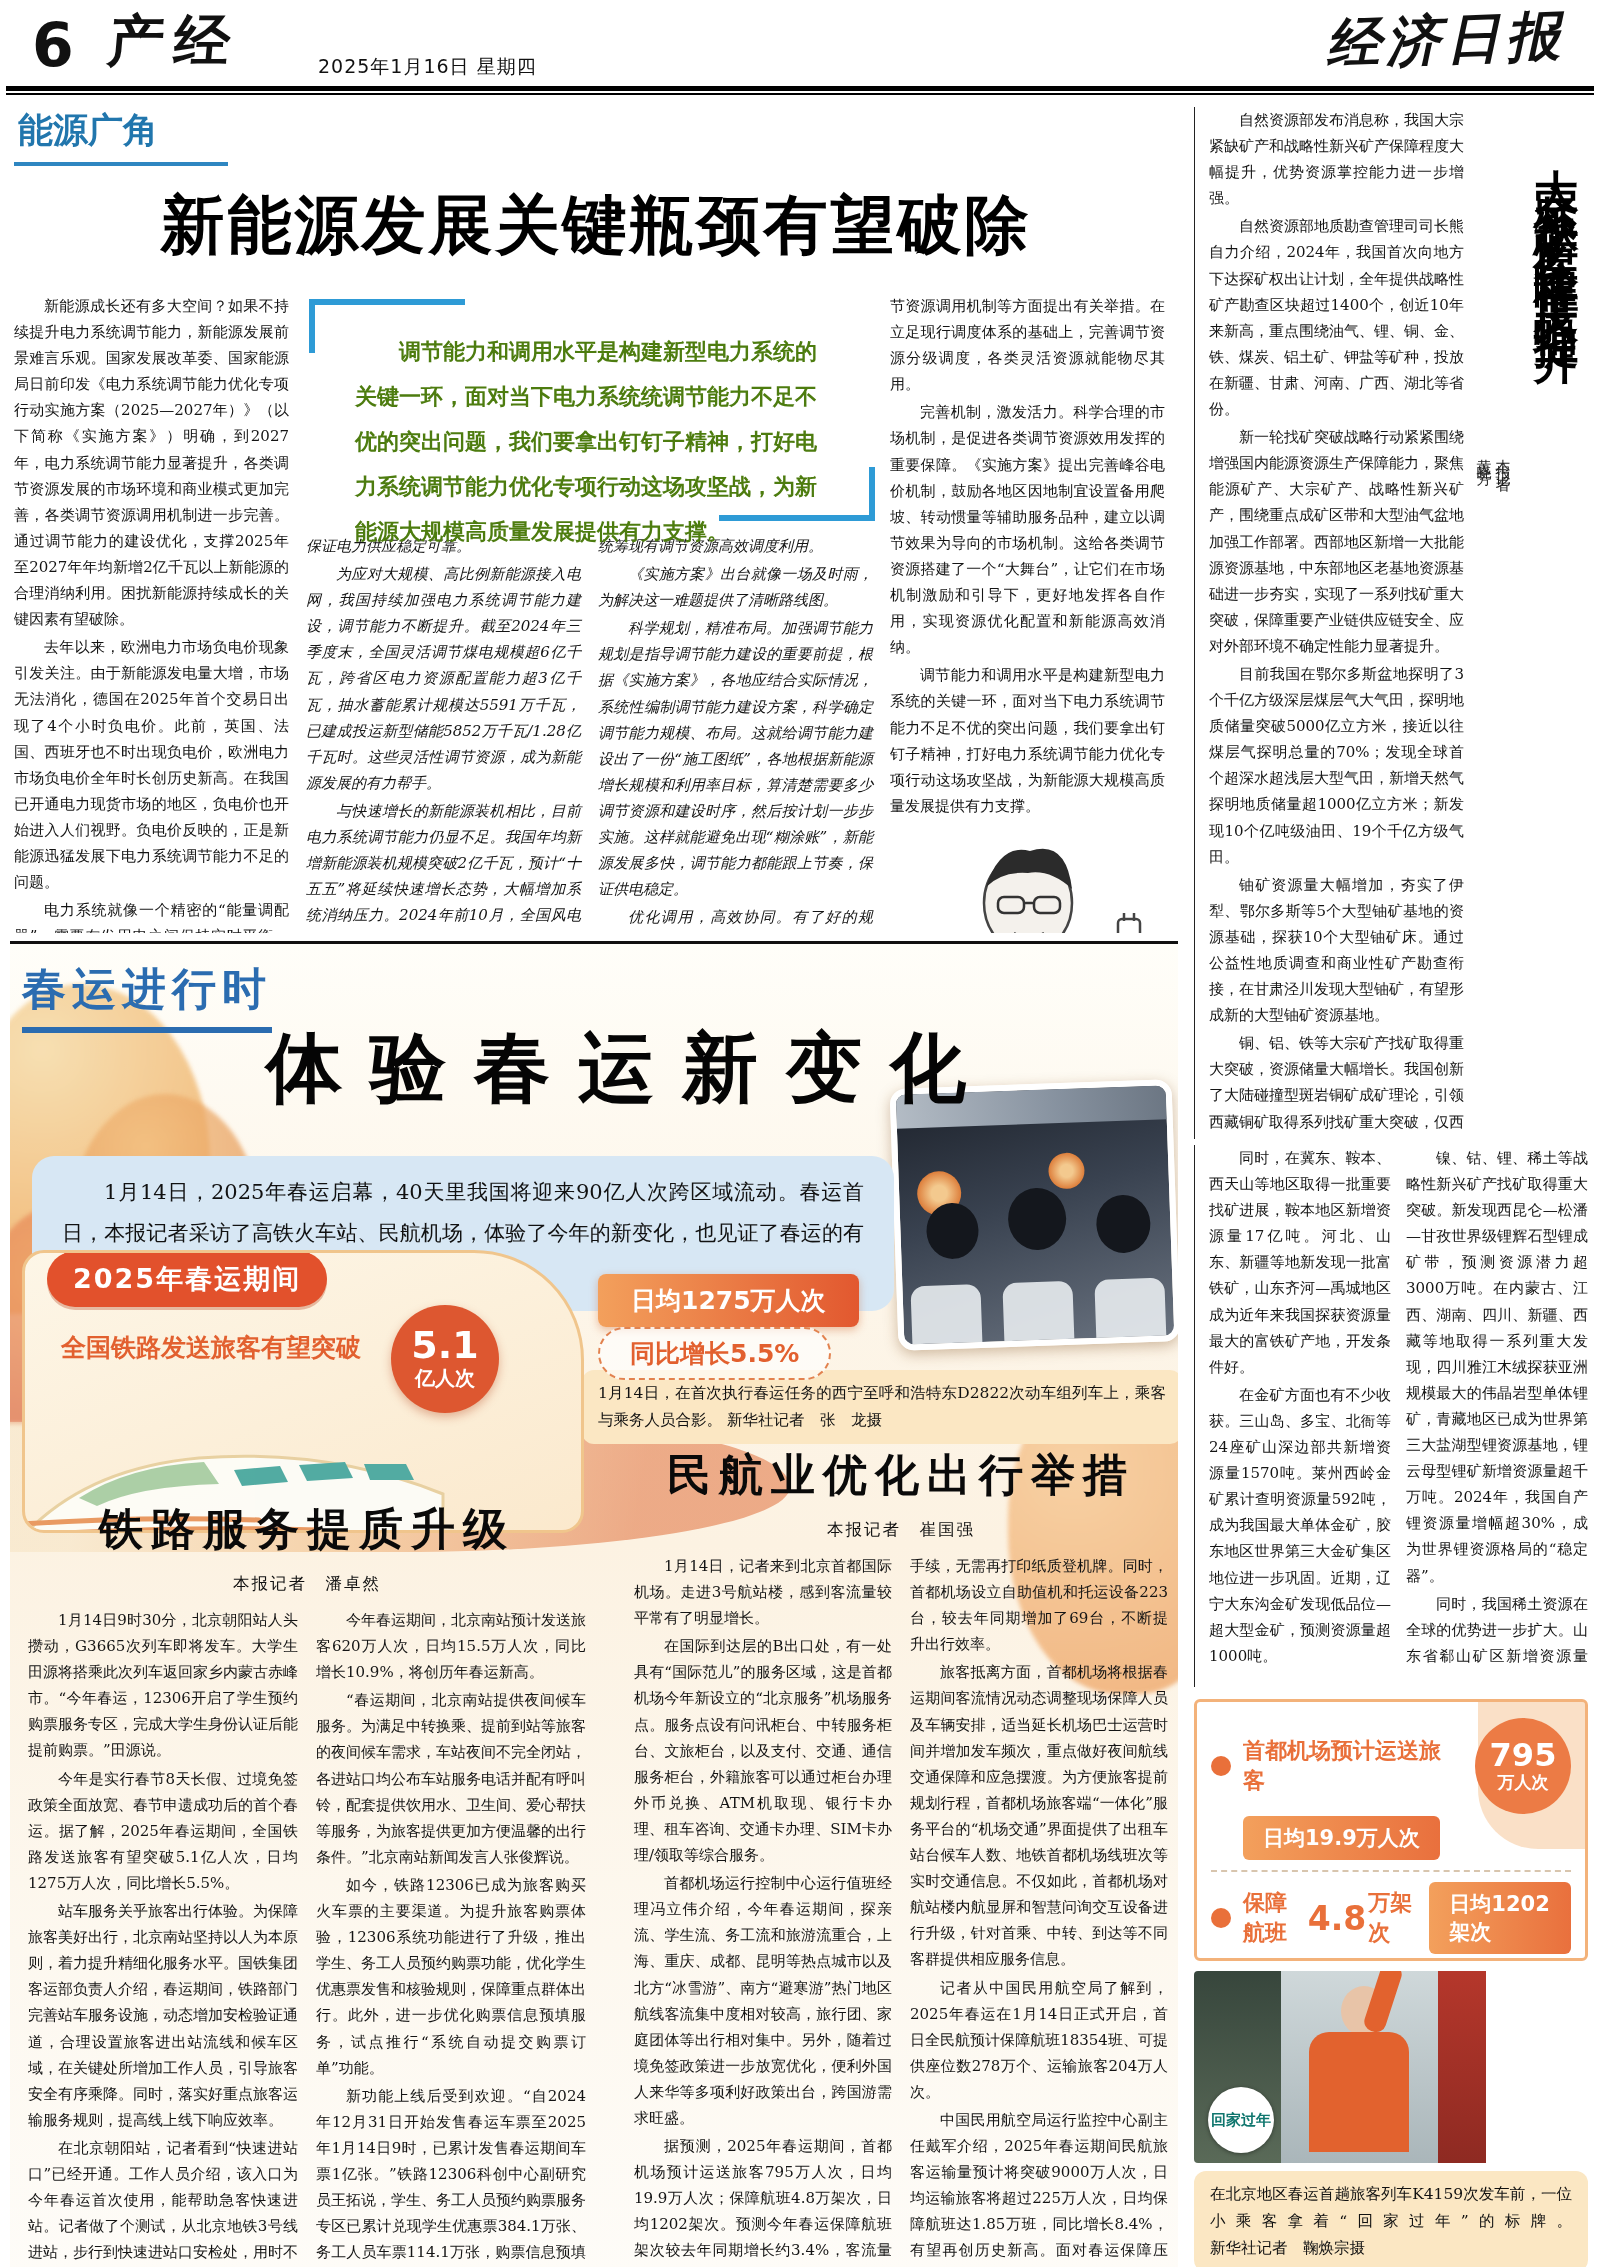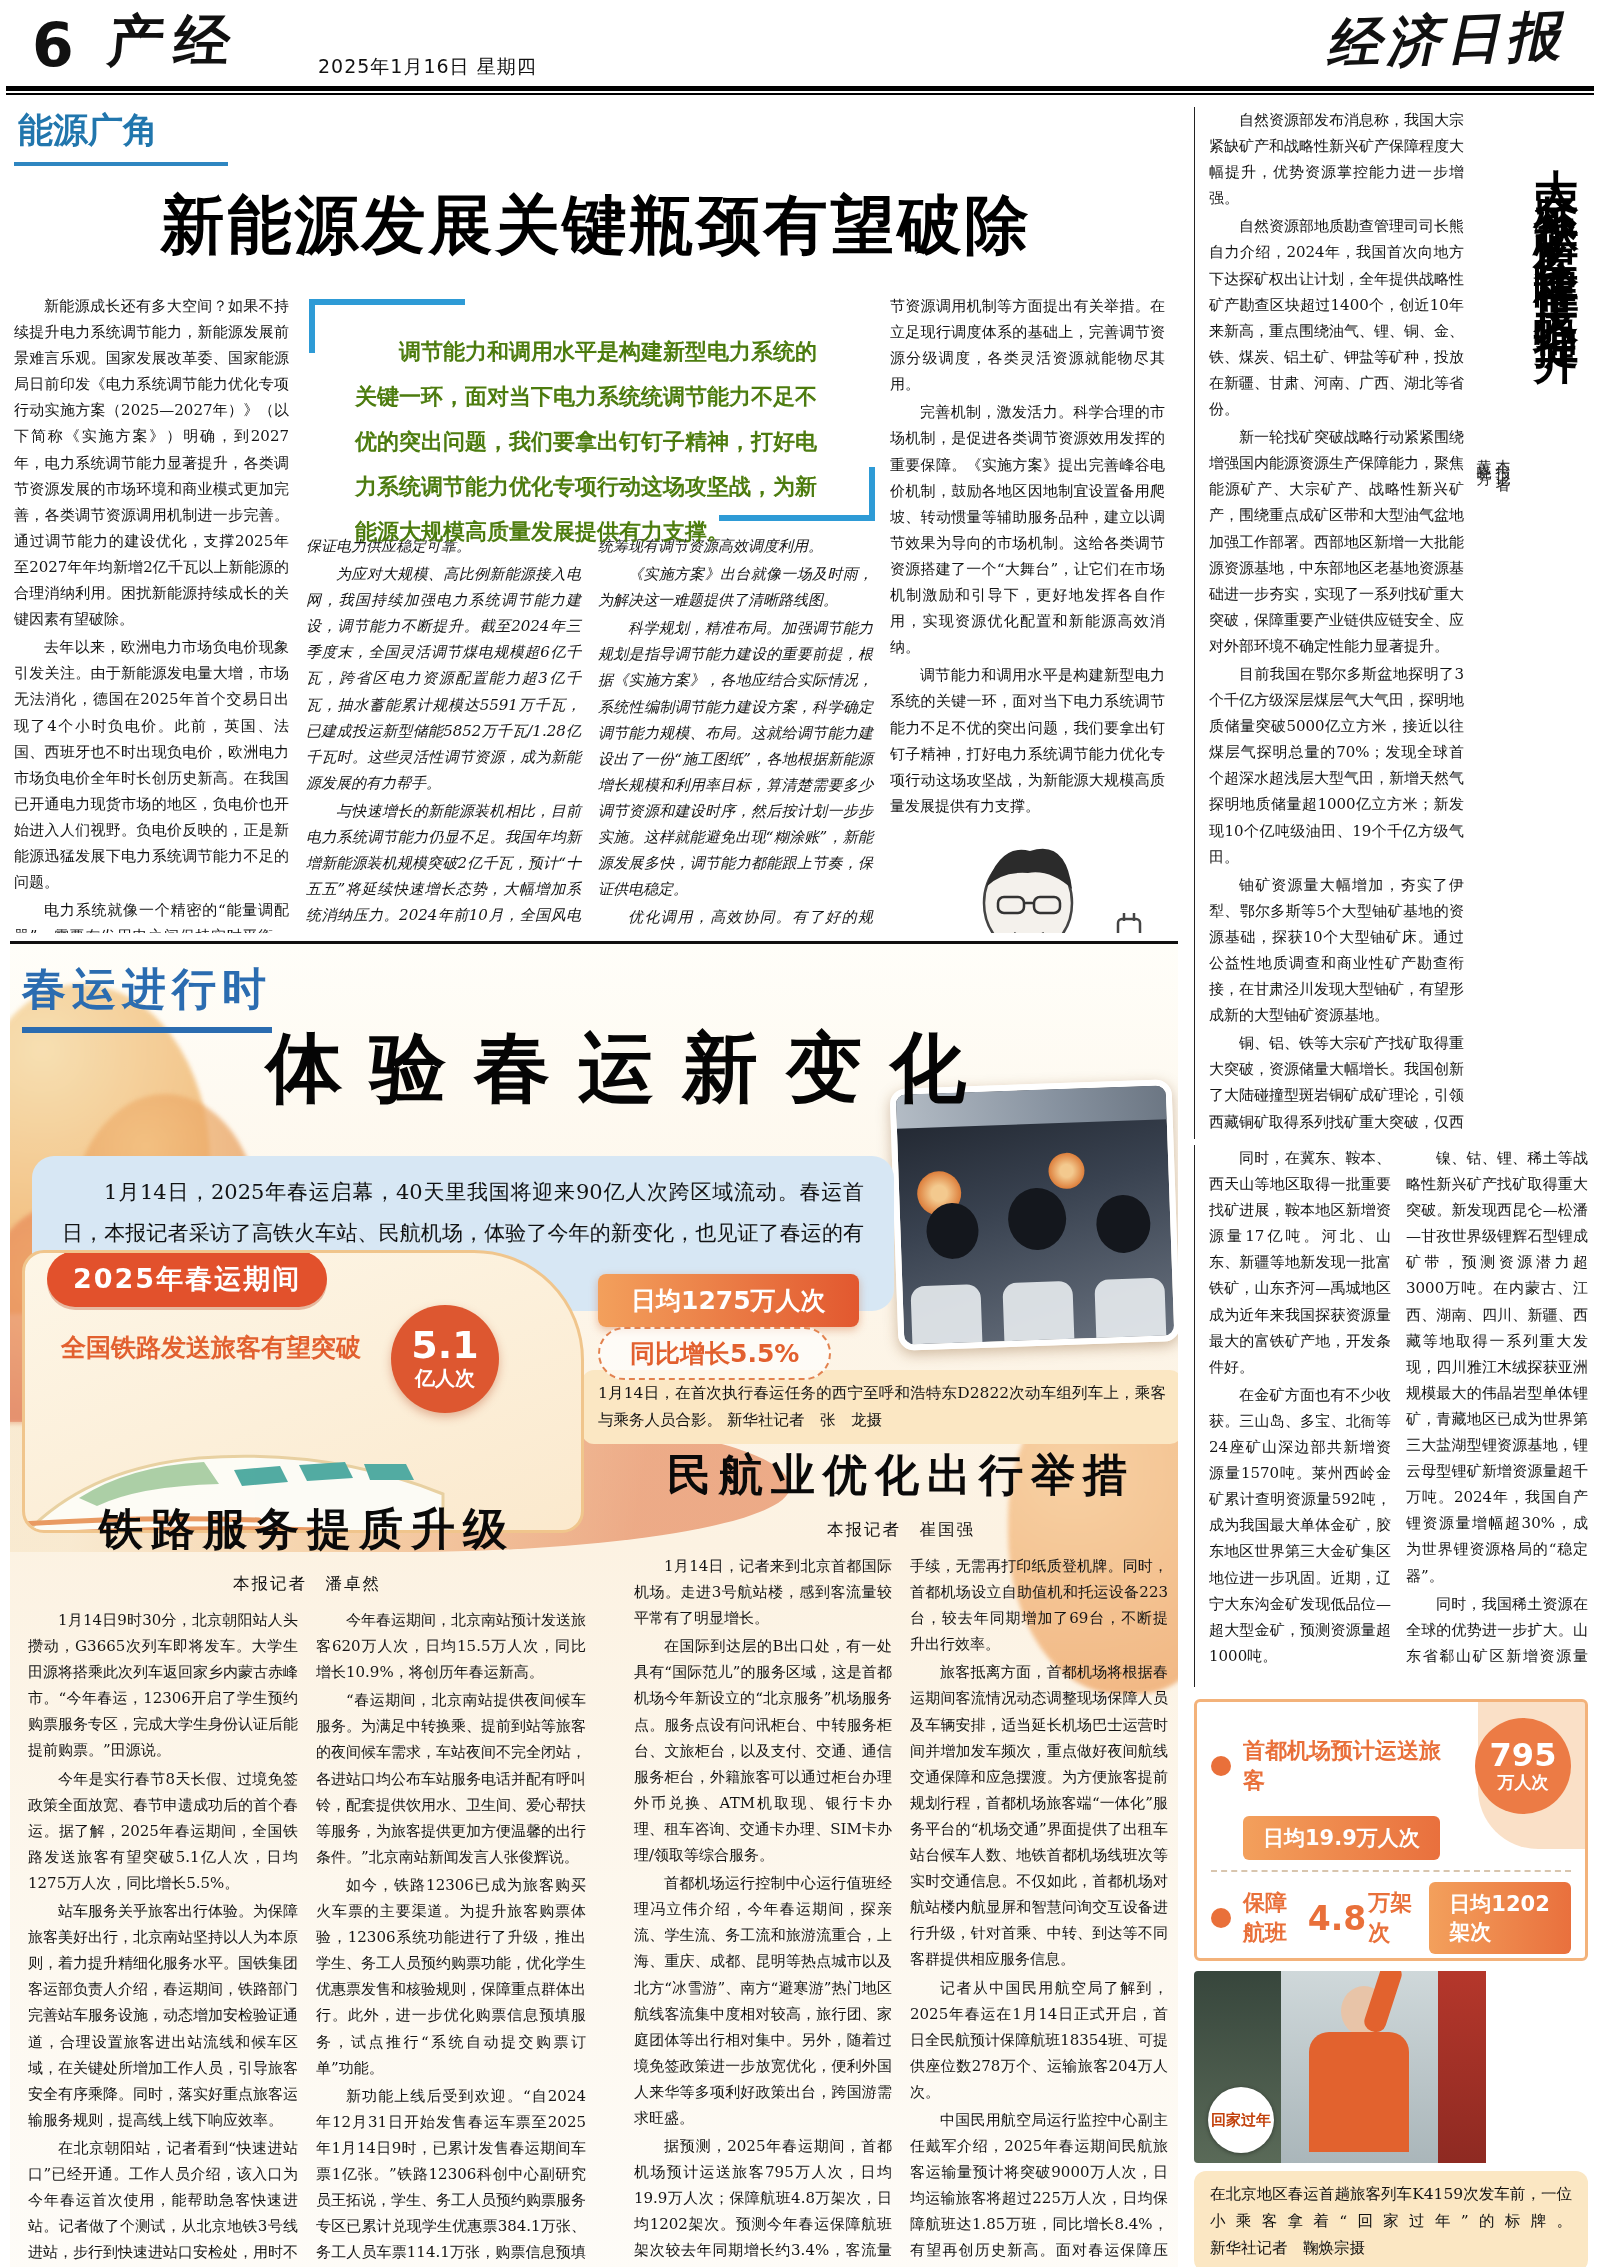--- a/index.html
+++ b/index.html
@@ -58,21 +58,21 @@
   .dashed-div { border-top:2px dashed #d8c5ae; margin:10px 0; }
   
   .rail-photo { position:relative; margin-top:10px; height:192px; border-radius:4px; overflow:hidden; display:flex; }
   .rp-s1 { width:22%; background:linear-gradient(180deg,#37463c,#5a6a58); }
   .rp-s2 { width:40%; position:relative; background:linear-gradient(180deg,#cfd8da,#aab6ba); }
   .rp-kid-head { position:absolute; left:38%; top:8%; width:46px; height:50px; border-radius:50%; background:#e8c4a8; }
   .rp-kid-body { position:absolute; left:18%; top:32%; width:100px; height:120px; border-radius:20px 20px 0 0; background:#e2622e; }
   .rp-arm { position:absolute; left:58%; top:-4%; width:22px; height:70px; background:#e2622e; border-radius:10px; transform:rotate(18deg); }
   .rp-s3 { width:12%; background:linear-gradient(180deg,#b5372b,#8e2a22); }
   .rp-s4 { width:26%; background:linear-gradient(180deg,#36507c,#7d9cc4 60%,#55master 100%,#55749c); }
-  .rp-sign { position:absolute; left:14px; bottom:10px; width:66px; height:66px; border-radius:50%; background:#fff; color:#c2410c; font:700 15px/1.2 "DejaVu Sans",sans-serif; display:flex; align-items:center; justify-content:center; text-align:right; box-shadow:0 1px 4px rgba(0,0,0,.4); }
+  .rp-sign { position:absolute; left:14px; bottom:10px; width:66px; height:66px; border-radius:50%; background:#fff; color:#0f766e; font:700 15px/1.2 "DejaVu Sans",sans-serif; display:flex; align-items:center; justify-content:center; text-align:right; box-shadow:0 1px 4px rgba(0,0,0,.4); }
   .caption-box { margin-top:8px; background:#fbe7c3; border-radius:12px; padding:10px 16px; font-size:15.5px; line-height:1.75; text-align:justify; }
   .caption-credit { white-space:nowrap; }
   
   .chunyun { position:relative; height:1337px; margin-top:8px; border-top:3px solid #111;
     background:linear-gradient(180deg,#fffef9 0%,#fdf6ea 22%,#fcf2e2 45%,#fdf8ef 75%,#fefcf8 100%); overflow:hidden; }
   .deco { position:absolute; border-radius:50%; filter:blur(2px); }
   .deco-m1 { left:-40px; top:40px; width:240px; height:330px; background:radial-gradient(circle at 30% 20%,#f6d9a2,#efae62 70%); border-radius:46% 54% 8% 10%; opacity:.8; }
   .deco-m2 { left:60px; top:150px; width:190px; height:260px; background:radial-gradient(circle at 40% 20%,#f3bd7c,#e08b4a 75%); border-radius:50% 50% 6% 8%; opacity:.75; }
   .deco-m3 { left:-30px; top:260px; width:170px; height:220px; background:radial-gradient(circle at 40% 30%,#efa066,#e07a52 80%); border-radius:50% 50% 10% 8%; opacity:.8; }
   .deco-r1 { right:-50px; top:430px; width:220px; height:320px; background:radial-gradient(circle at 30% 30%,#f6c389,#ec9a55); border-radius:45% 55% 40% 50%; opacity:.7; }

